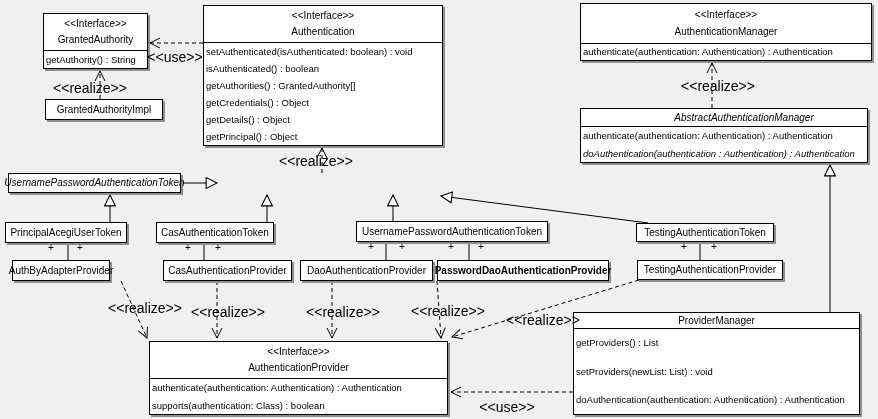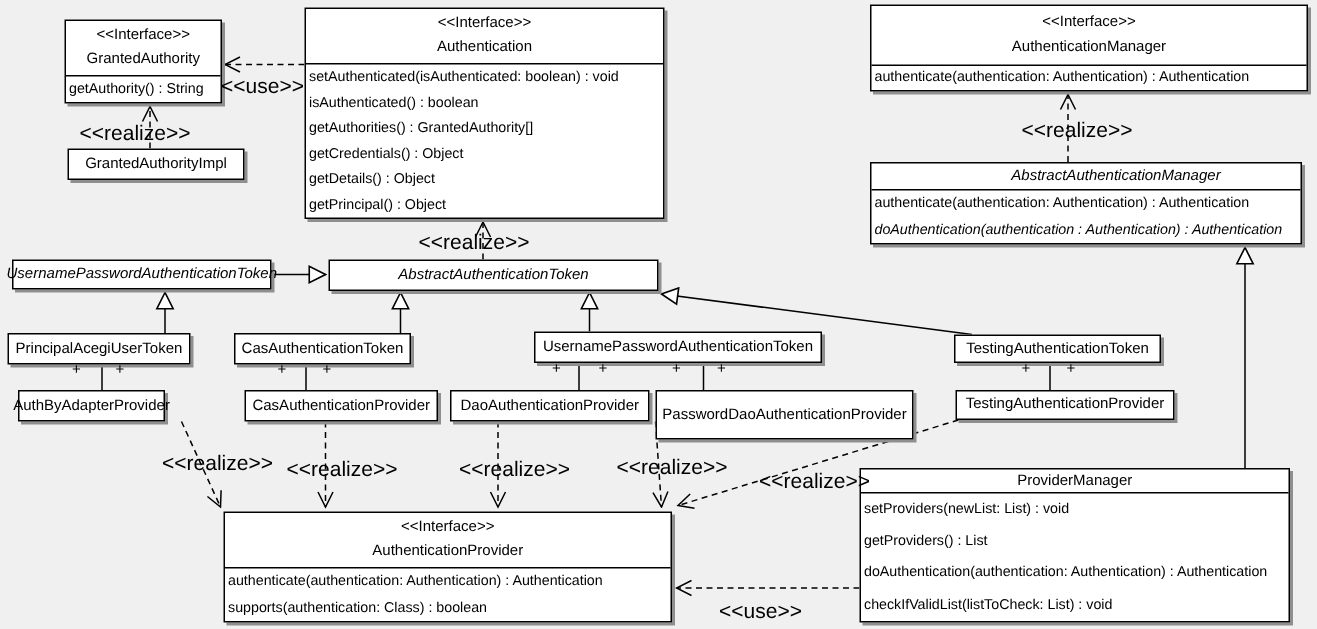--- a/index.html
+++ b/index.html
@@ -120,23 +120,20 @@
     <div class="methods">
       <div class="m">authenticate(authentication: Authentication) : Authentication</div>
       <div class="m it">doAuthentication(authentication : Authentication) : Authentication</div>
     </div>
   </div>
 
   <div class="uml-box" style="left:8px;top:173px;width:173px;height:20px;">
     <div class="name-only cname it">UsernamePasswordAuthenticationToken</div>
   </div>
 
-  <div class="uml-box" style="left:219px;top:173px;width:220px;height:21px;">
-    <div class="name-only cname it">AbstractAuthenticationToken</div>
-  </div>
 
   <div class="uml-box" style="left:5px;top:222px;width:122px;height:21px;align-items:center;">
     <div class="name-only cname">PrincipalAcegiUserToken</div>
   </div>
 
   <div class="uml-box" style="left:156px;top:222px;width:118px;height:21px;">
     <div class="name-only cname">CasAuthenticationToken</div>
   </div>
 
   <div class="uml-box" style="left:356px;top:221px;width:192px;height:21px;">
@@ -152,21 +149,21 @@
   </div>
 
   <div class="uml-box" style="left:148px;top:260px;width:129px;height:21px;margin-left:15px;">
     <div class="name-only cname">CasAuthenticationProvider</div>
   </div>
 
   <div class="uml-box" style="left:300px;top:260px;width:133px;height:21px;justify-content:flex-end;">
     <div class="name-only cname">DaoAuthenticationProvider</div>
   </div>
 
-  <div class="uml-box" style="left:437px;top:260px;width:172px;height:33px;">
+  <div class="uml-box" style="left:437px;top:260px;width:172px;height:21px;font-weight:bold;">
     <div class="name-only cname">PasswordDaoAuthenticationProvider</div>
   </div>
 
   <div class="uml-box" style="left:637px;top:260px;width:146px;height:20px;">
     <div class="name-only cname">TestingAuthenticationProvider</div>
   </div>
 
   <div class="uml-box" style="left:149px;top:341px;width:299px;height:74px;">
     <div class="hdr" style="height:36px;">
       <div class="stereo">&lt;&lt;Interface&gt;&gt;</div>
@@ -176,24 +173,23 @@
       <div class="m">authenticate(authentication: Authentication) : Authentication</div>
       <div class="m">supports(authentication: Class) : boolean</div>
     </div>
   </div>
 
   <div class="uml-box" style="left:573px;top:312px;width:287px;height:103px;">
     <div class="hdr" style="height:15px;">
       <div class="cname">ProviderManager</div>
     </div>
     <div class="methods">
+      <div class="m">getProviders() : List</div>
       <div class="m">setProviders(newList: List) : void</div>
-      <div class="m">getProviders() : List</div>
       <div class="m">doAuthentication(authentication: Authentication) : Authentication</div>
-      <div class="m">checkIfValidList(listToCheck: List) : void</div>
     </div>
   </div>
 
   <div class="lbl" style="left:175px;top:57px;">&lt;&lt;use&gt;&gt;</div>
   <div class="lbl" style="left:90px;top:88px;">&lt;&lt;realize&gt;&gt;</div>
   <div class="lbl" style="left:316px;top:161px;">&lt;&lt;realize&gt;&gt;</div>
   <div class="lbl" style="left:718px;top:86px;">&lt;&lt;realize&gt;&gt;</div>
   <div class="lbl" style="left:145px;top:308px;">&lt;&lt;realize&gt;&gt;</div>
   <div class="lbl" style="left:228px;top:312px;">&lt;&lt;realize&gt;&gt;</div>
   <div class="lbl" style="left:343px;top:312px;">&lt;&lt;realize&gt;&gt;</div>

